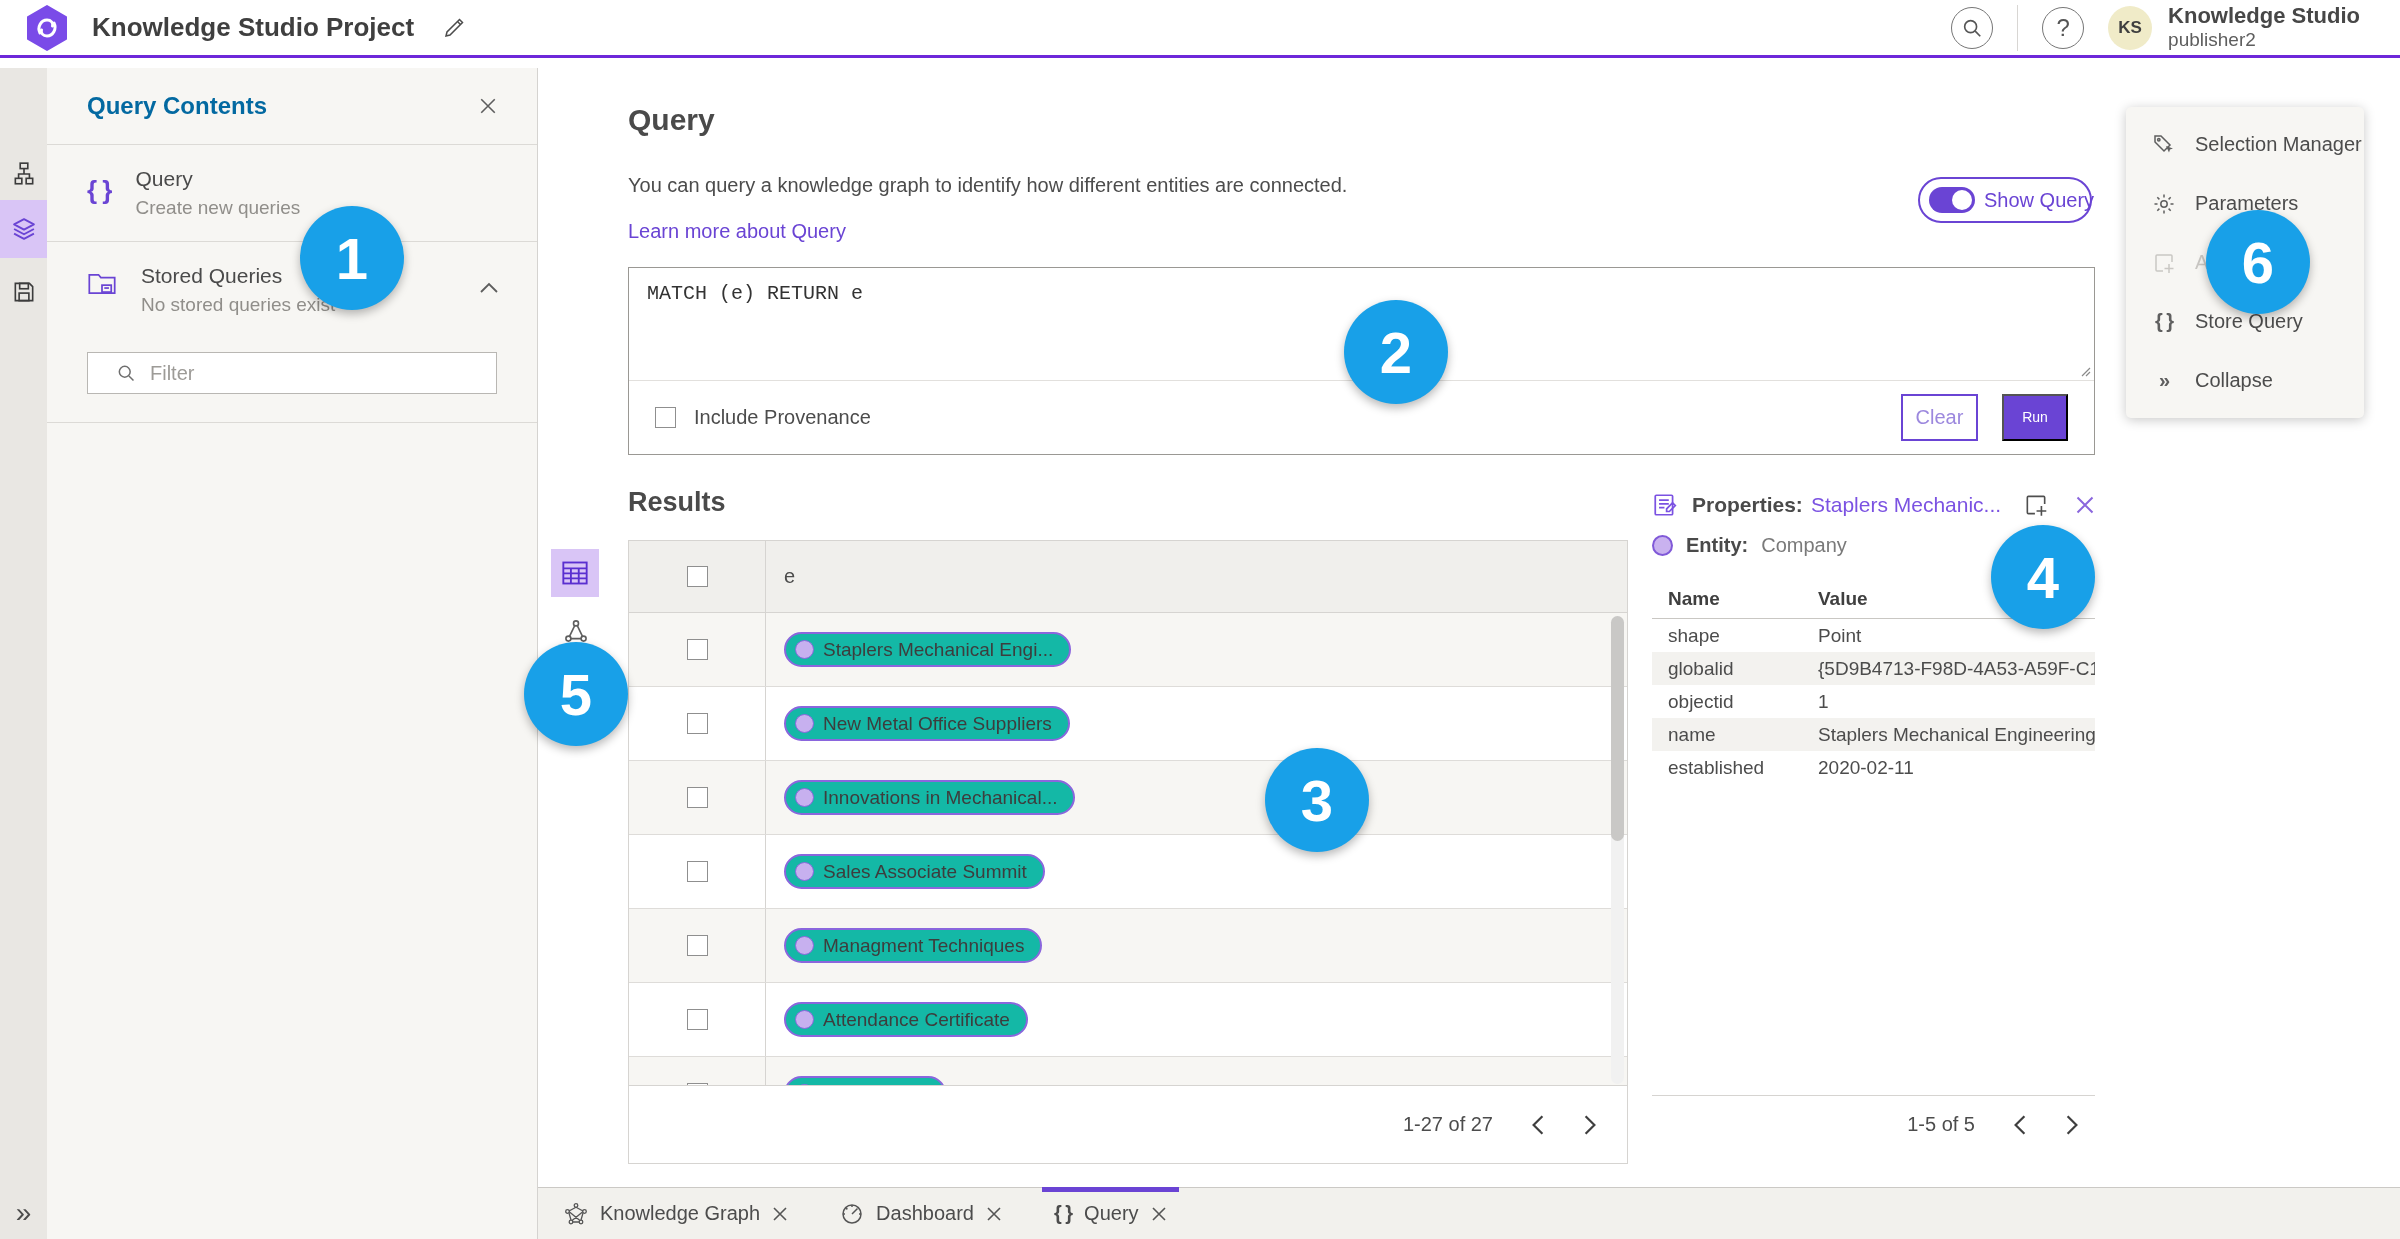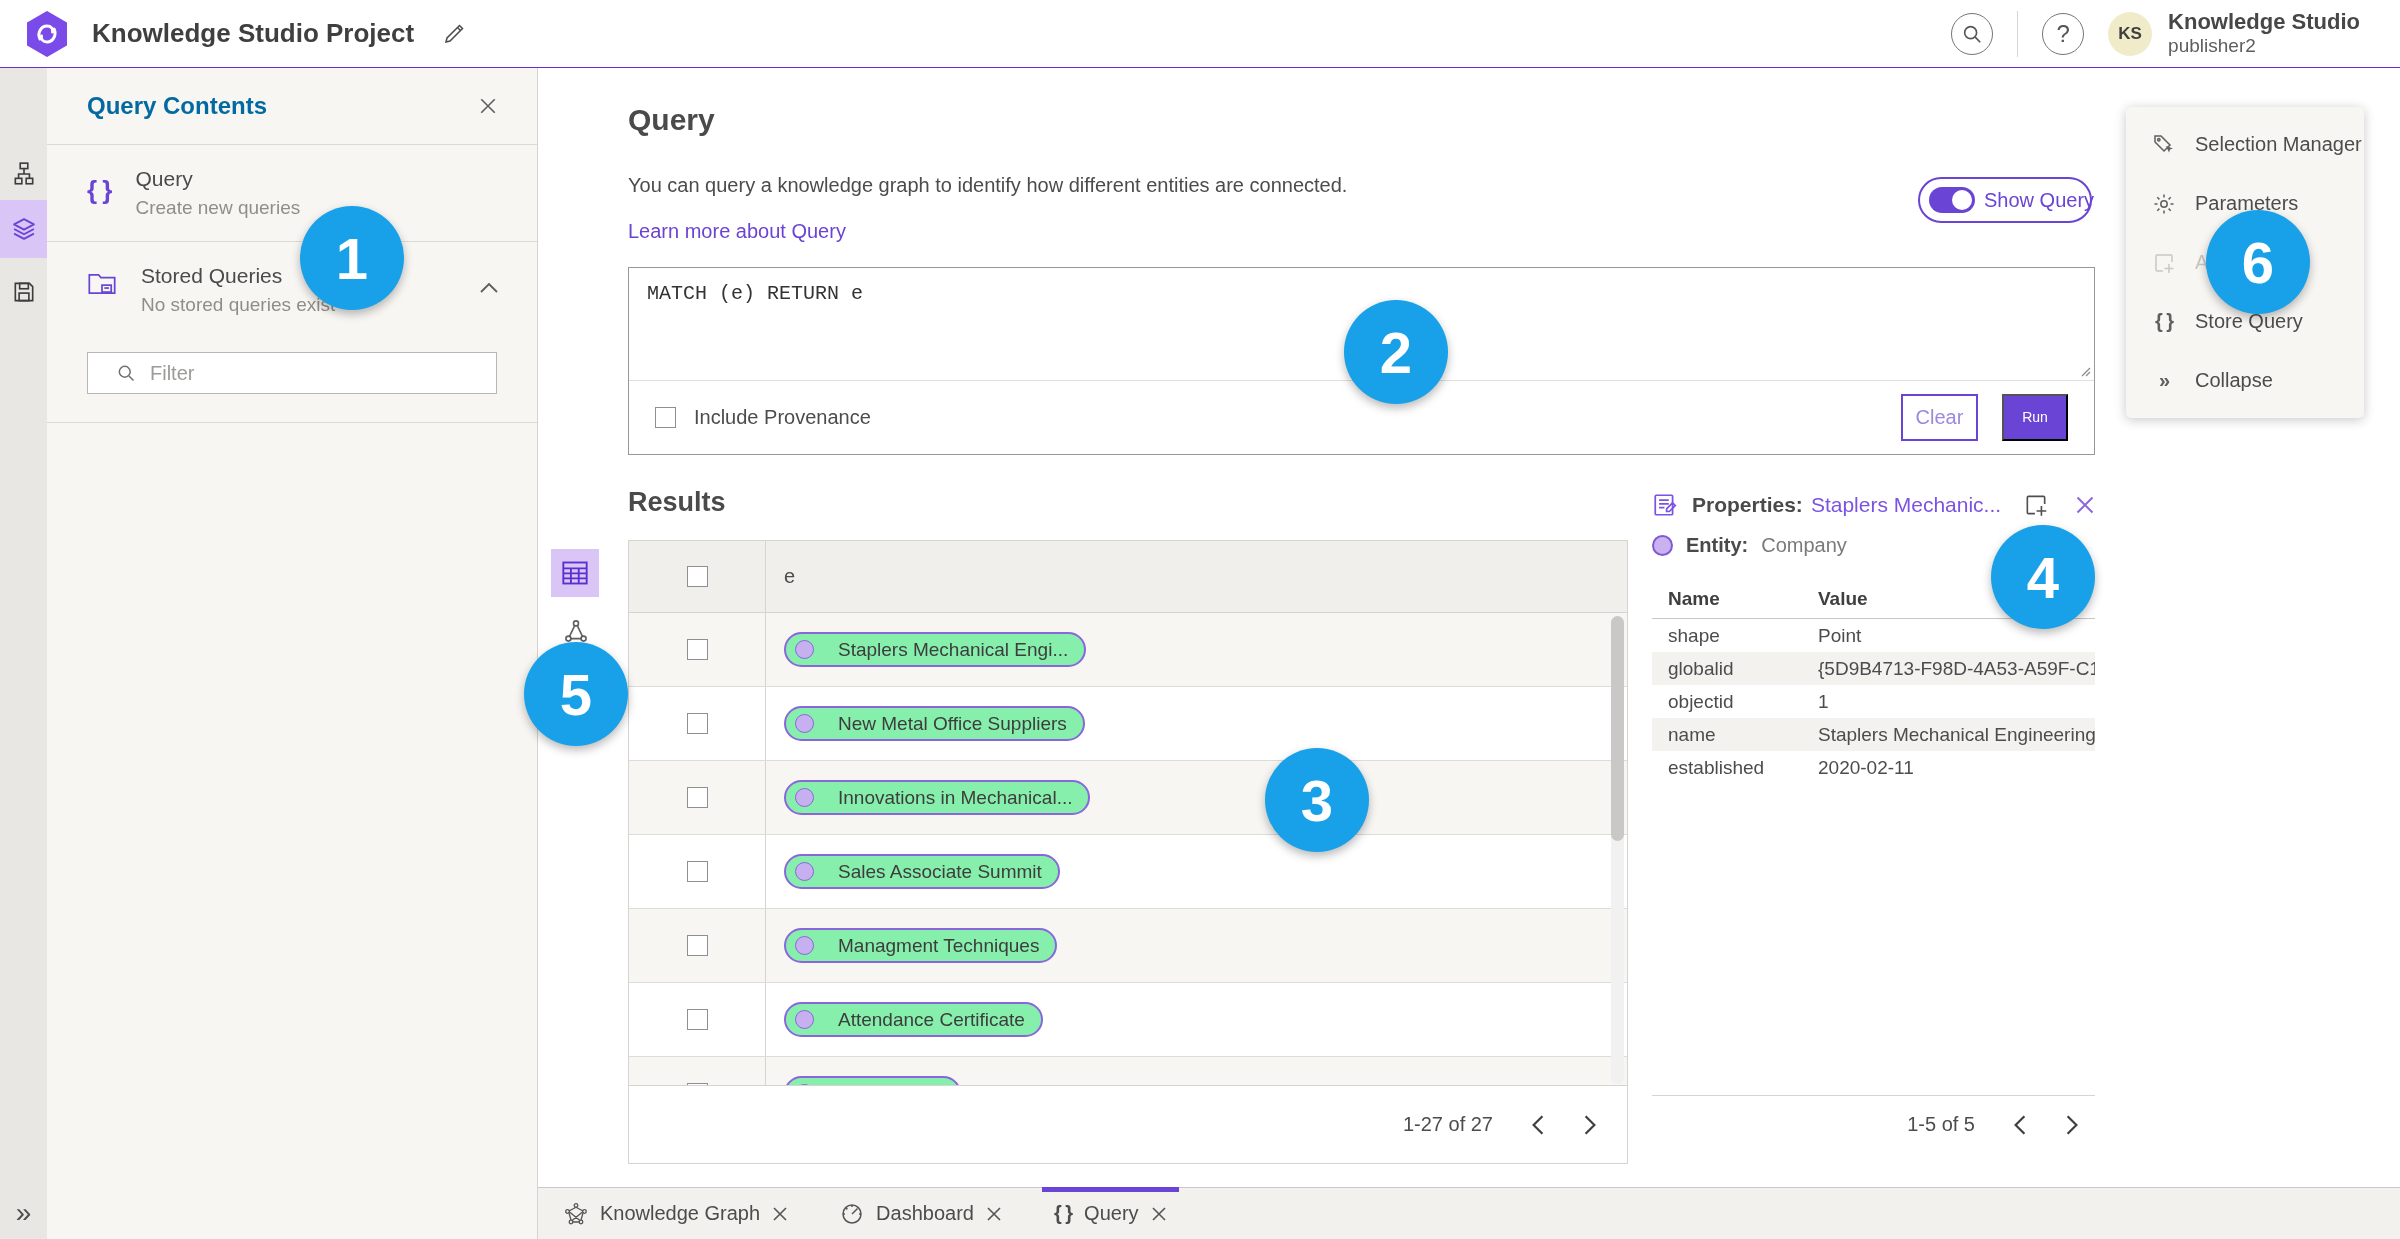--- a/index.html
+++ b/index.html
@@ -10,22 +10,22 @@
   *{box-sizing:border-box}
   html,body{margin:0;padding:0}
   body{
     width:2400px;height:1239px;position:relative;overflow:hidden;
     background:#fff;color:#4c4c4c;
     font-family:"Liberation Sans",sans-serif;font-size:20px;
   }
   svg{display:block}
 
   
-  .topbar{position:absolute;left:0;top:0;width:2400px;height:68px;background:#fff;
-    border-bottom:1px solid #6d28d9;display:flex;align-items:center;padding:0 26px;z-index:6}
+  .topbar{position:absolute;left:0;top:0;width:2400px;height:58px;background:#fff;
+    border-bottom:3px solid #6d28d9;display:flex;align-items:center;padding:0 26px;z-index:6}
   .logo{width:42px;height:46px;margin-right:24px;flex:none}
   .app-title{font-size:26px;font-weight:700;color:#3f3f3f}
   .edit-pencil{margin-left:28px;color:#4c4c4c}
   .topbar-spacer{flex:1}
   .tb-circle{width:42px;height:42px;border:1.5px solid #767676;border-radius:50%;
     display:flex;align-items:center;justify-content:center;color:#555;flex:none}
   .help-glyph{font-size:24px;color:#555}
   .tb-divider{width:1px;height:46px;background:#d8d6d3;margin:0 24px}
   .avatar{width:44px;height:44px;border-radius:50%;background:#f0ebc8;display:flex;align-items:center;
     justify-content:center;font-size:17px;font-weight:700;color:#3f3f3f;margin:0 16px 0 24px;flex:none}
@@ -91,21 +91,21 @@
 
   .rtable{position:absolute;left:628px;top:540px;width:1000px;height:546px;border:1px solid #d6d4d1;
     overflow:hidden;background:#fff}
   .rt-head{height:72px;background:#f0efec;border-bottom:1px solid #d6d4d1;display:flex}
   .rt-checkcol{width:137px;border-right:1px solid #d6d4d1;display:flex;align-items:center;justify-content:center;flex:none}
   .rt-ecol{flex:1;display:flex;align-items:center;padding-left:18px;font-size:20px;color:#4c4c4c}
   .trow{height:74px;display:flex;border-bottom:1px solid #dedcd9}
   .trow.odd{background:#f7f6f3}
   .trow.even{background:#fff}
   .pill{display:inline-flex;align-items:center;height:35px;border:2px solid #8a66dd;border-radius:18px;
-    background:#86efac;padding:0 16px 0 9px;gap:24px;cursor:pointer}
+    background:#14b8a6;padding:0 16px 0 9px;gap:9px;cursor:pointer}
   .pill-dot{width:19px;height:19px;border-radius:50%;background:#c7b0ef;border:1.5px solid #8a66dd;flex:none}
   .pill-label{font-size:19px;color:#3d3d3d;white-space:nowrap}
   .rt-scroll{position:absolute;right:3px;top:75px;width:13px;height:468px;background:#f1f1f1;border-radius:7px}
   .rt-thumb{position:absolute;top:0;left:0;width:13px;height:225px;background:#c9c8c6;border-radius:7px}
 
   .rfooter{position:absolute;left:628px;top:1085px;width:1000px;height:79px;border:1px solid #d6d4d1;background:#fff;
     display:flex;align-items:center;justify-content:flex-end;gap:38px;padding-right:30px}
   .pag-text{font-size:20px;color:#4c4c4c}
   .pag-btn{color:#3f3f3f;cursor:pointer}
 

